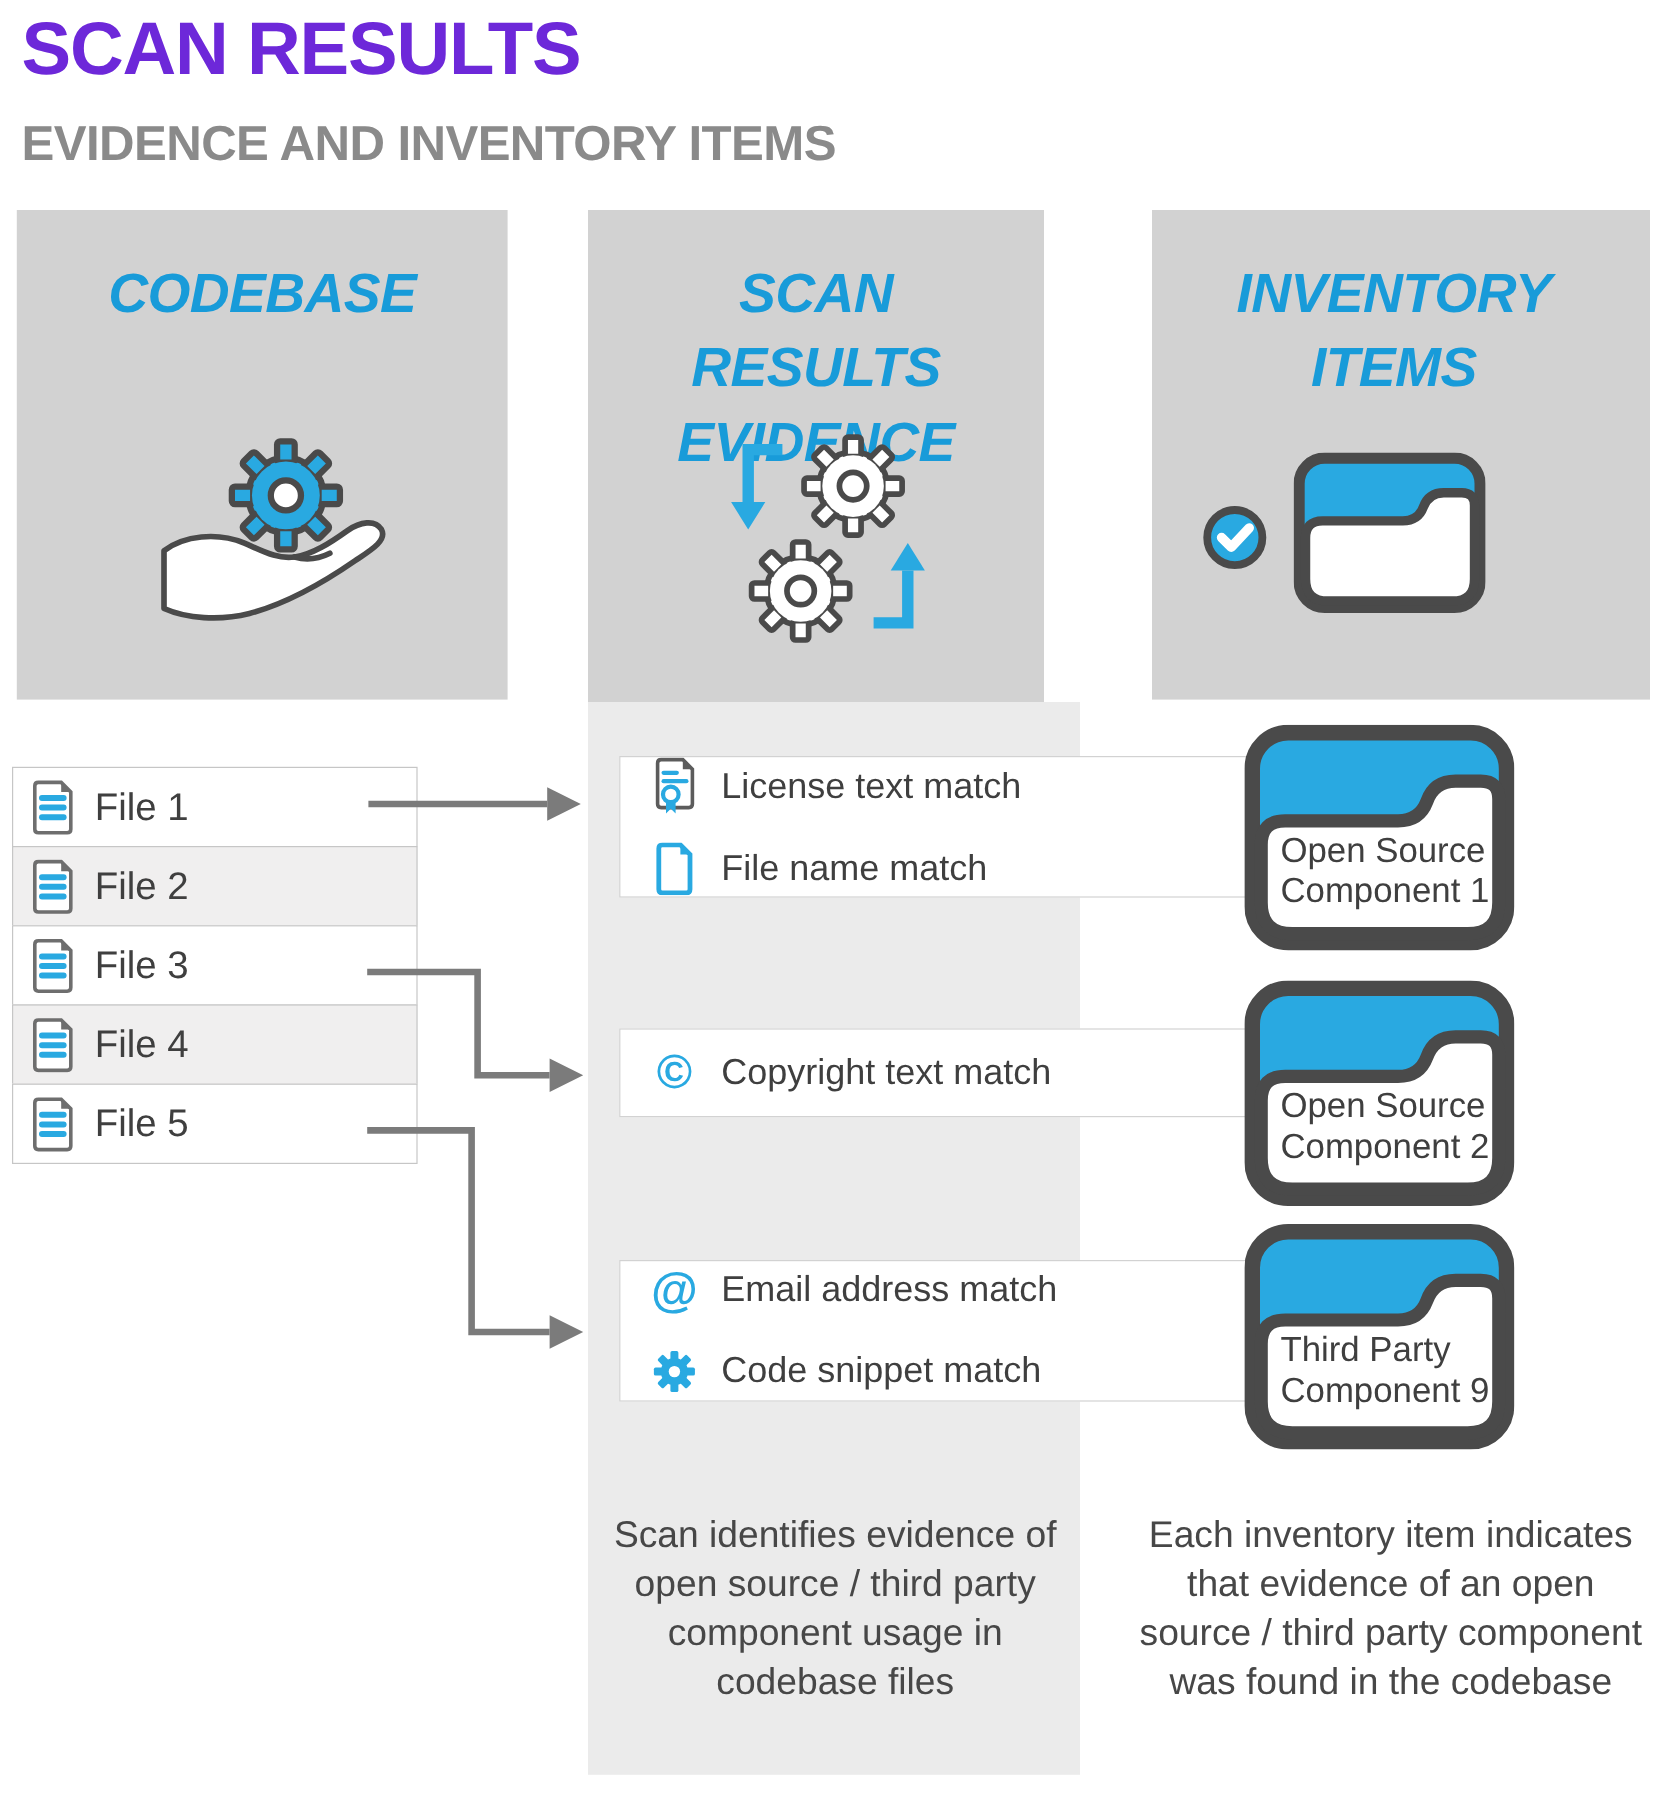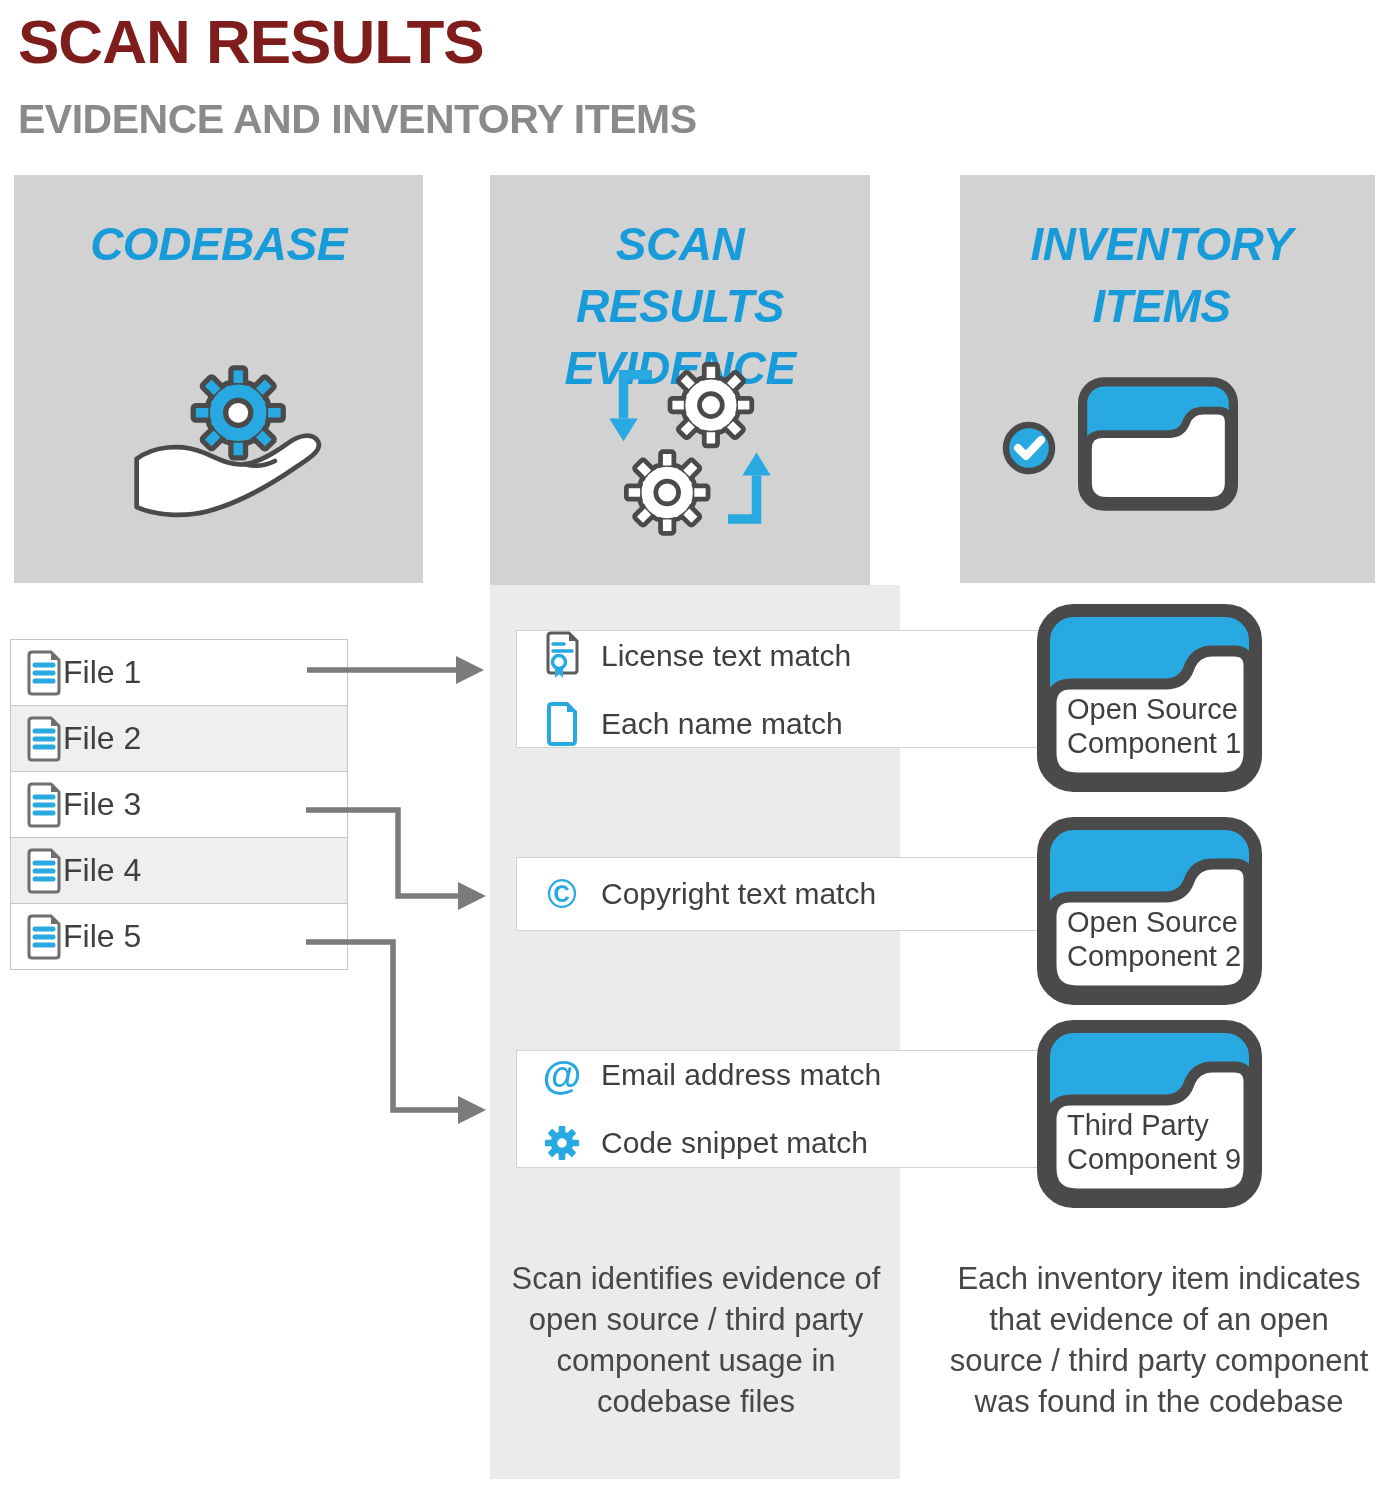--- a/index.html
+++ b/index.html
@@ -1,34 +1,34 @@
 <!DOCTYPE html>
 <html><head>
 <meta charset="utf-8">
 <style>
   html,body{margin:0;padding:0;background:#ffffff;}
   body{font-family:"Liberation Sans","DejaVu Sans",sans-serif;color:#3f3f3f;}
   .canvas{position:relative;width:1390px;height:1495px;background:#ffffff;overflow:hidden;}
 
-  .page-title{position:absolute;left:18px;top:6px;font-size:62px;font-weight:700;color:#7f1d1d;letter-spacing:-1px;}
+  .page-title{position:absolute;left:18px;top:6px;font-size:62px;font-weight:700;color:#6d28d9;letter-spacing:-1px;}
   .page-subtitle{position:absolute;left:18px;top:96px;font-size:41px;font-weight:700;color:#8a8a8a;letter-spacing:-0.5px;}
 
   .panel{position:absolute;background:#d2d2d2;}
   .panel-codebase{left:14px;top:175px;width:409px;height:408px;}
   .panel-evidence{left:490px;top:175px;width:380px;height:410px;}
   .panel-inventory{left:960px;top:175px;width:415px;height:408px;}
   .panel h2{margin:0;padding-top:38px;text-align:center;font-size:46px;line-height:62px;font-weight:700;color:#189bd9;letter-spacing:-0.5px;font-style:italic;}
 
   .band{position:absolute;left:490px;top:585px;width:410px;height:894px;background:#ebebeb;}
 
   .icon-abs{position:absolute;}
 
   
   .file-list{position:absolute;left:10px;top:639px;width:338px;}
-  .file-row{height:67px;border:1px solid #c6c6c6;margin-top:-1px;display:flex;align-items:center;padding-left:14px;box-sizing:border-box;background:#ffffff;}
+  .file-row{height:67px;border:1px solid #c6c6c6;margin-top:-1px;display:flex;align-items:center;gap:16px;padding-left:14px;box-sizing:border-box;background:#ffffff;}
   .file-row:first-child{margin-top:0;}
   .file-row.alt{background:#f0efef;}
   .file-label{font-size:32px;color:#3f3f3f;}
 
   
   .ev-box{position:absolute;left:516px;width:590px;background:#ffffff;border:1.5px solid #d2d2d2;box-sizing:border-box;display:flex;flex-direction:column;justify-content:center;gap:20px;padding-left:22px;}
   .ev-box1{top:630px;height:118px;}
   .ev-box2{top:857px;height:74px;}
   .ev-box3{top:1050px;height:118px;}
   .ev-item{display:flex;align-items:center;gap:16px;height:52px;}
@@ -220,21 +220,21 @@
       </span>
       <span class="ev-label">License text match</span>
     </div>
     <div class="ev-item">
       <span class="ev-icon">
         <svg width="36" height="44" viewBox="0 0 36 44">
             <path d="M5,5 Q5,2 8,2 L23,2 L31,10 L31,39 Q31,42 28,42 L8,42 Q5,42 5,39 Z" fill="#ffffff" stroke="#29a9e1" stroke-width="4"></path>
             <path d="M23,2 L31,10 L23,10 Z" fill="#29a9e1"></path>
           </svg>
       </span>
-      <span class="ev-label">Each name match</span>
+      <span class="ev-label">File name match</span>
     </div>
   </div>
 
   <div class="ev-box ev-box2">
     <div class="ev-item">
       <span class="ev-icon">
           <span class="ev-glyph">©</span>
         </span>
       <span class="ev-label">Copyright text match</span>
     </div>

